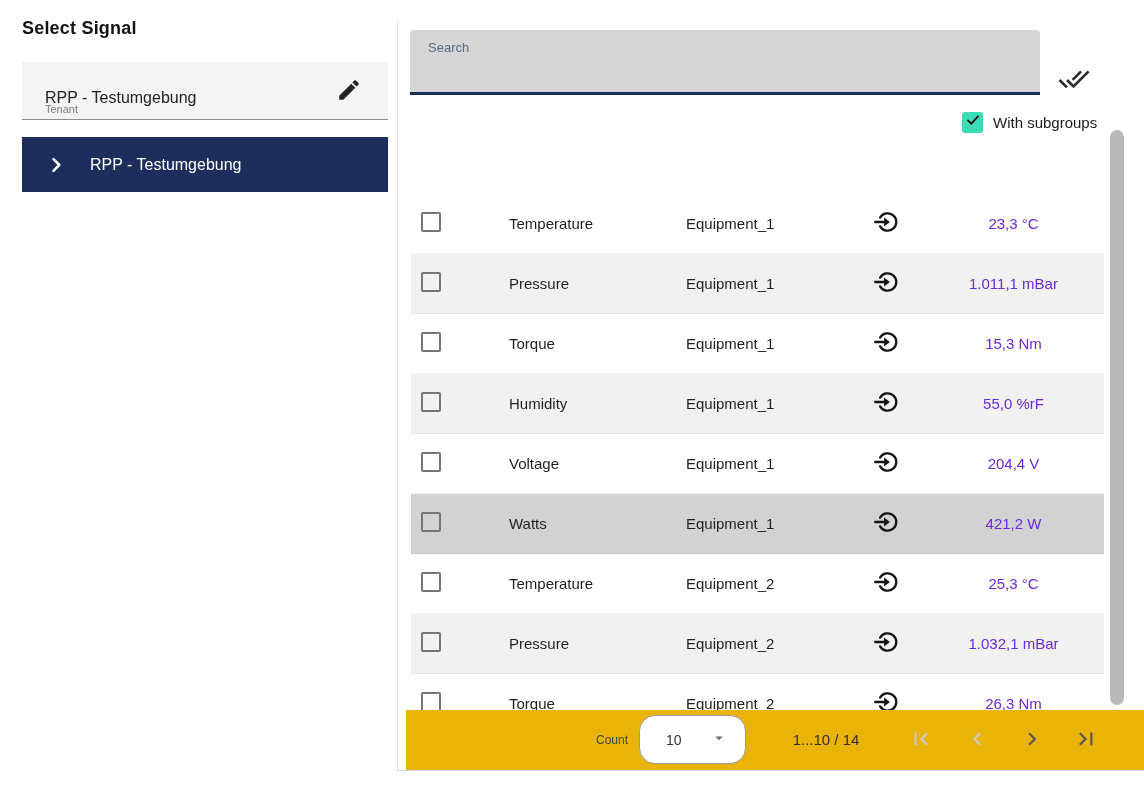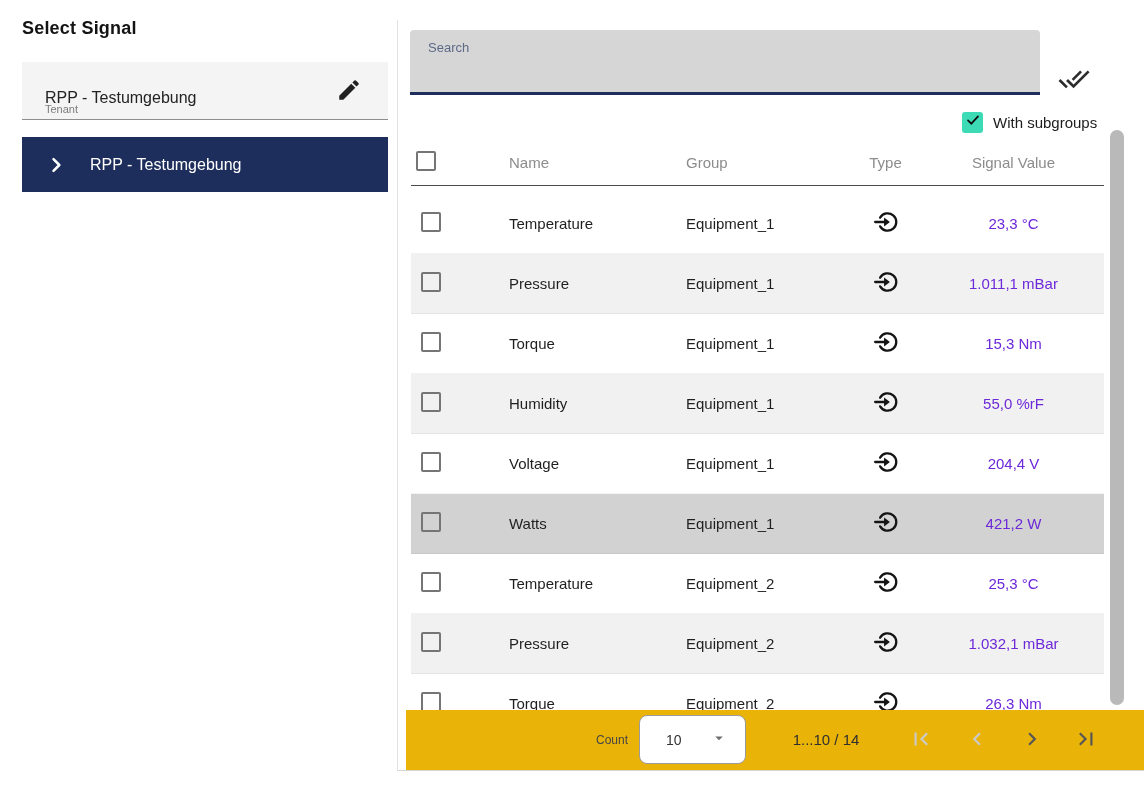--- a/index.html
+++ b/index.html
@@ -112,21 +112,21 @@
 
   
   .tfooter{
     position:absolute; left:8px; top:690px; width:746px; height:60px; background:#eab308;
   }
   .count-label{
     position:absolute; left:190px; top:23px; font-size:12px; color:#454545;
   }
   .count-select{
     position:absolute; left:233px; top:5px; width:107px; height:49px;
-    border:1px solid #9b9b9b; border-radius:8px; background:#fff;
+    border:1px solid #9b9b9b; border-radius:16px; background:#fff;
     display:flex; align-items:center; cursor:pointer;
   }
   .count-value{ margin-left:26px; font-size:14px; color:#333; }
   .count-caret{ margin-left:28px; }
   .range-text{
     position:absolute; left:360px; top:21px; width:120px; text-align:center;
     font-size:15px; color:#2f2f2f;
   }
   .pager-btn{
     position:absolute; top:16px; width:28px; height:28px;
@@ -178,27 +178,20 @@
     <span class="subgroups-checkbox">
       <span>
         <svg width="16" height="16" viewBox="0 0 24 24" fill="none" stroke="#0d0d0d" stroke-width="2.6" stroke-linecap="round">
           <path d="M4.5 12.5l5 5 10-11"></path>
         </svg>
       </span>
     </span>
     <span class="subgroups-label">With subgroups</span>
   </div>
 
-  <div class="thead grid">
-    <div class="c-check"><span class="checkbox"></span></div>
-    <div class="th">Name</div>
-    <div class="th">Group</div>
-    <div class="th center">Type</div>
-    <div class="th center">Signal Value</div>
-  </div>
 
   <div class="tbody" id="tbody">
       <div class="row grid">
       <div class="cell c-check"><span class="checkbox"></span></div>
       <div class="cell">Temperature</div>
       <div class="cell">Equipment_1</div>
       <div class="cell icon-cell">
         <span class="type-icon">
           <svg width="26" height="26" viewBox="0 0 24 24">
             <path d="M6.57 8 A 8 8 0 1 1 6.57 16" fill="none" stroke="#141414" stroke-width="2.1" stroke-linecap="round"></path>

